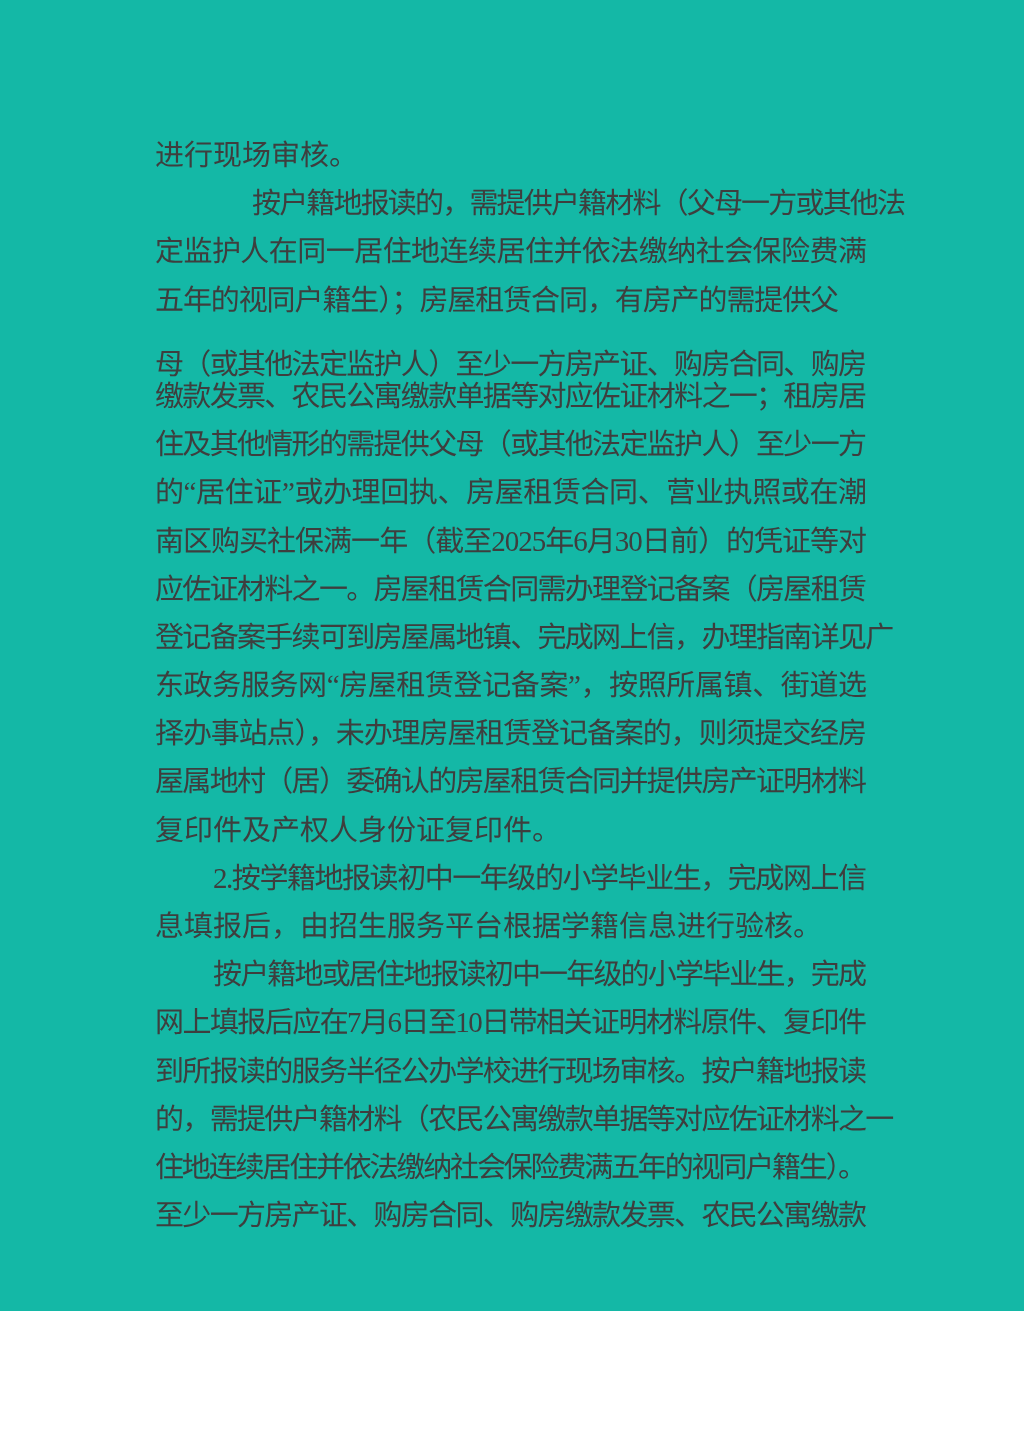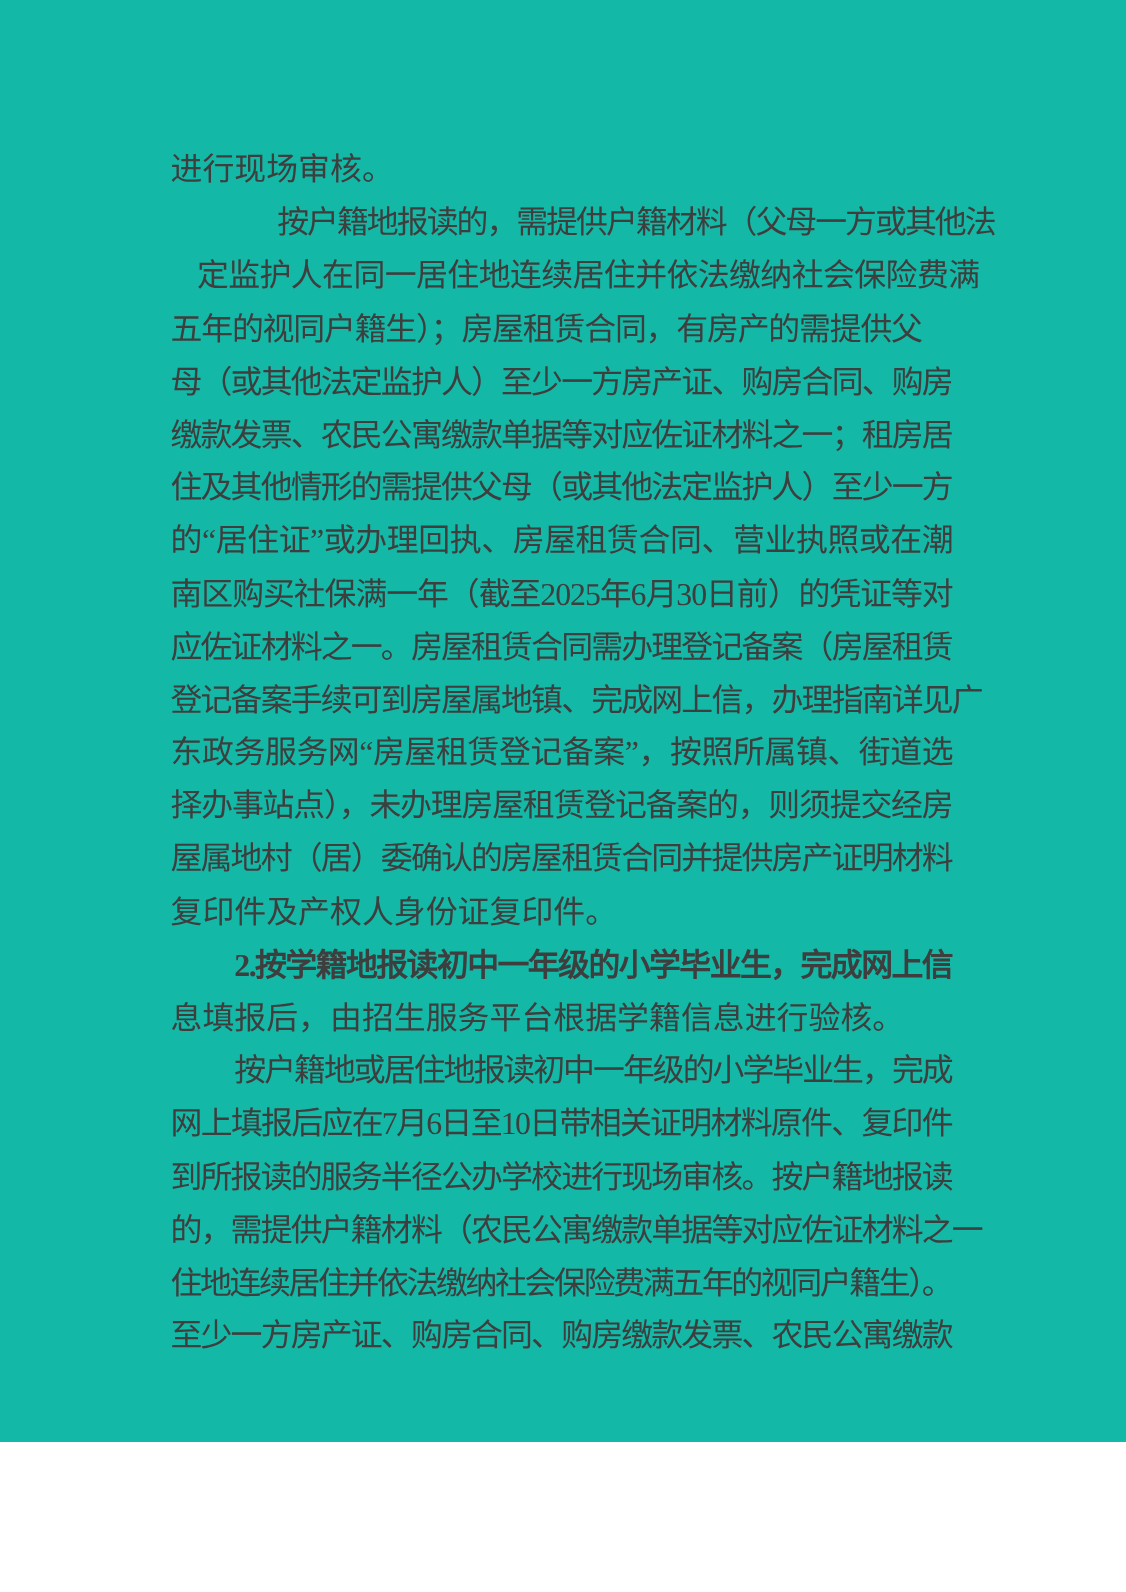--- a/index.html
+++ b/index.html
@@ -46,34 +46,34 @@
     color: #3e3e3e;
   }
 </style>
 </head>
 <body>
 
 <div class="page">
   <div class="text-block" style="color: rgb(62, 62, 62);">
       <div class="line"><span class="line-text">进行现场审核。</span></div>
       <div class="line indent"><span class="line-text" style="letter-spacing: -1.82677px; margin-left: 39px;">按户籍地报读的，需提供户籍材料（父母一方或其他法</span></div>
-      <div class="line"><span class="line-text" style="letter-spacing: -0.542318px; margin-left: 24px;">定监护人在同一居住地连续居住并依法缴纳社会保险费满</span></div>
+      <div class="line"><span class="line-text" style="letter-spacing: -0.542318px;">定监护人在同一居住地连续居住并依法缴纳社会保险费满</span></div>
       <div class="line"><span class="line-text" style="letter-spacing: -1.10062px;">五年的视同户籍生）；房屋租赁合同，有房产的需提供父</span></div>
-      <div class="line"><span class="line-text" style="letter-spacing: -1.68063px;">母（或其他法定监护人）至少一方房产证、购房合同、购房</span></div>
+      <div class="line"><span class="line-text" style="letter-spacing: -1.68063px; margin-top: 16px;">母（或其他法定监护人）至少一方房产证、购房合同、购房</span></div>
       <div class="line"><span class="line-text" style="letter-spacing: -1.68063px;">缴款发票、农民公寓缴款单据等对应佐证材料之一；租房居</span></div>
       <div class="line"><span class="line-text" style="letter-spacing: -1.68063px; text-align: center;">住及其他情形的需提供父母（或其他法定监护人）至少一方</span></div>
       <div class="line"><span class="line-text" style="letter-spacing: -0.39px;">的“居住证”或办理回执、房屋租赁合同、营业执照或在潮</span></div>
       <div class="line"><span class="line-text" style="letter-spacing: -0.982701px;">南区购买社保满一年（截至2025年6月30日前）的凭证等对</span></div>
       <div class="line"><span class="line-text" style="letter-spacing: -1.68063px;">应佐证材料之一。房屋租赁合同需办理登记备案（房屋租赁</span></div>
       <div class="line"><span class="line-text" style="letter-spacing: -1.68063px;">登记备案手续可到房屋属地镇、完成网上信，办理指南详见广</span></div>
       <div class="line"><span class="line-text" style="letter-spacing: -0.39px;">东政务服务网“房屋租赁登记备案”，按照所属镇、街道选</span></div>
       <div class="line"><span class="line-text" style="letter-spacing: -1.10062px;">择办事站点），未办理房屋租赁登记备案的，则须提交经房</span></div>
       <div class="line"><span class="line-text" style="letter-spacing: -1.68063px;">屋属地村（居）委确认的房屋租赁合同并提供房产证明材料</span></div>
       <div class="line"><span class="line-text">复印件及产权人身份证复印件。</span></div>
-      <div class="line indent"><span class="line-text" style="letter-spacing: -1.44857px; font-weight: bold;">2.按学籍地报读初中一年级的小学毕业生，完成网上信</span></div>
+      <div class="line indent"><span class="line-text" style="letter-spacing: -1.44857px;">2.按学籍地报读初中一年级的小学毕业生，完成网上信</span></div>
       <div class="line"><span class="line-text">息填报后，由招生服务平台根据学籍信息进行验核。</span></div>
       <div class="line indent"><span class="line-text" style="letter-spacing: -1.82677px;">按户籍地或居住地报读初中一年级的小学毕业生，完成</span></div>
       <div class="line"><span class="line-text" style="letter-spacing: -1.55613px;">网上填报后应在7月6日至10日带相关证明材料原件、复印件</span></div>
       <div class="line"><span class="line-text" style="letter-spacing: -1.68063px;">到所报读的服务半径公办学校进行现场审核。按户籍地报读</span></div>
       <div class="line"><span class="line-text" style="letter-spacing: -1.68063px;">的，需提供户籍材料（农民公寓缴款单据等对应佐证材料之一</span></div>
       <div class="line"><span class="line-text" style="letter-spacing: -2.17368px;">住地连续居住并依法缴纳社会保险费满五年的视同户籍生）。</span></div>
       <div class="line"><span class="line-text" style="letter-spacing: -1.68063px;">至少一方房产证、购房合同、购房缴款发票、农民公寓缴款</span></div>
     </div>
   <div class="footer">4</div>
 </div>

